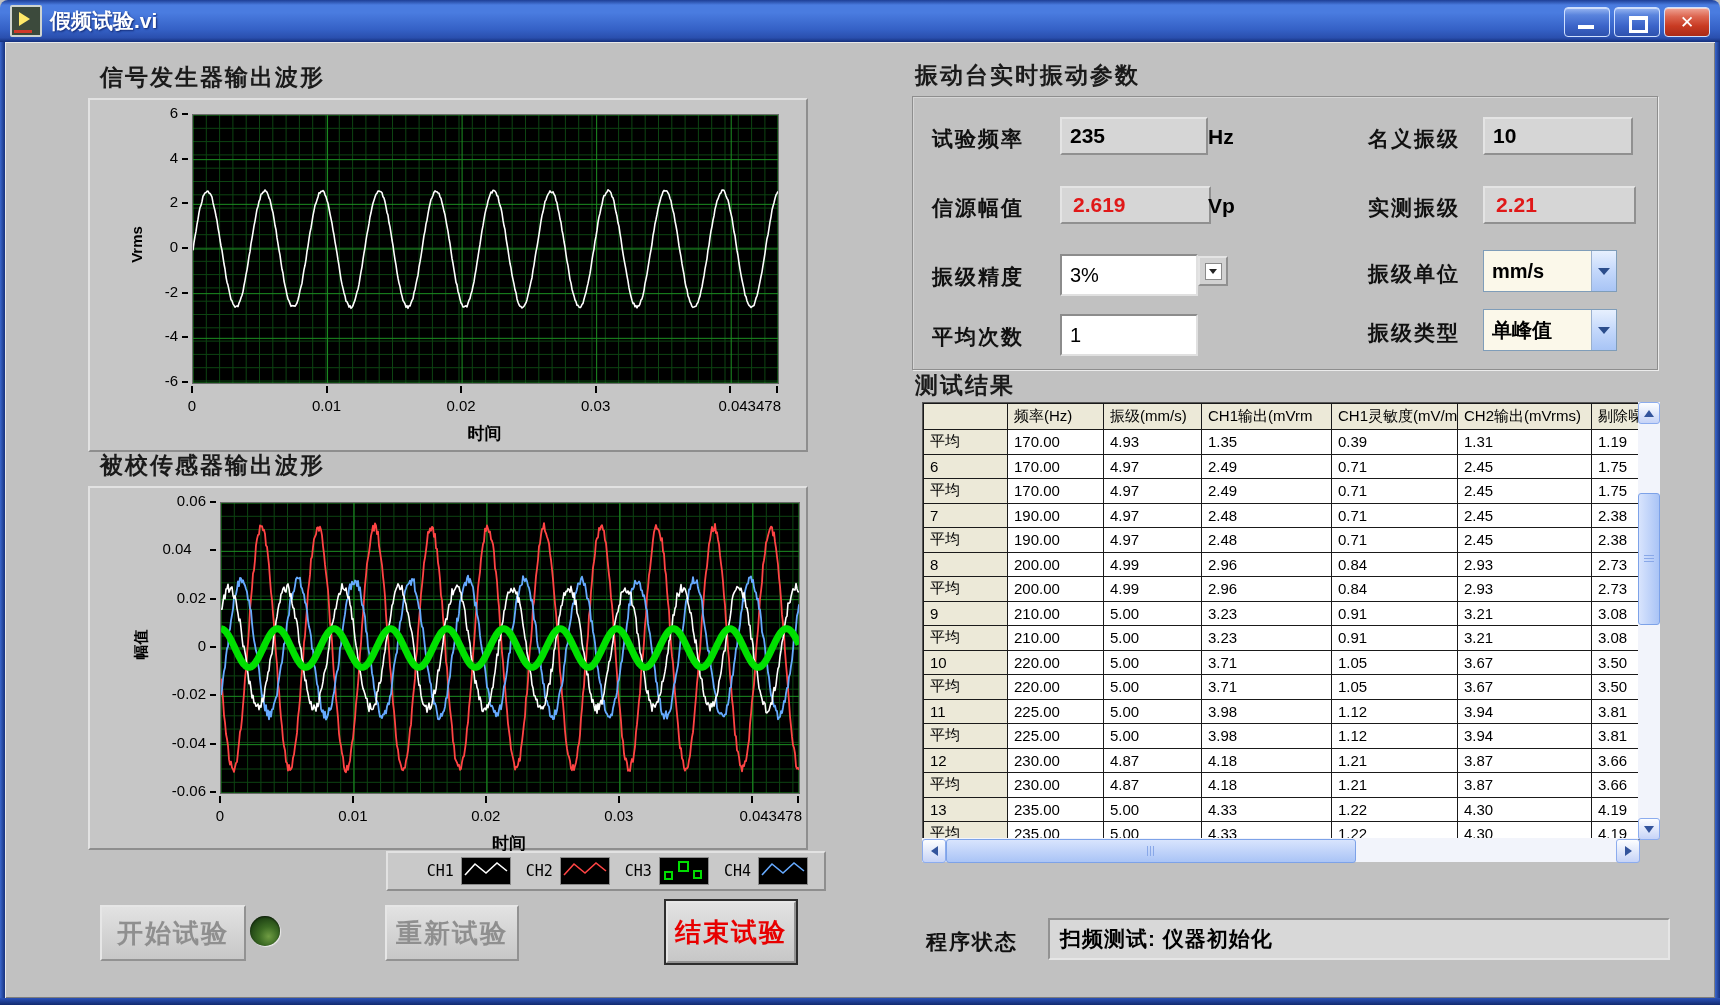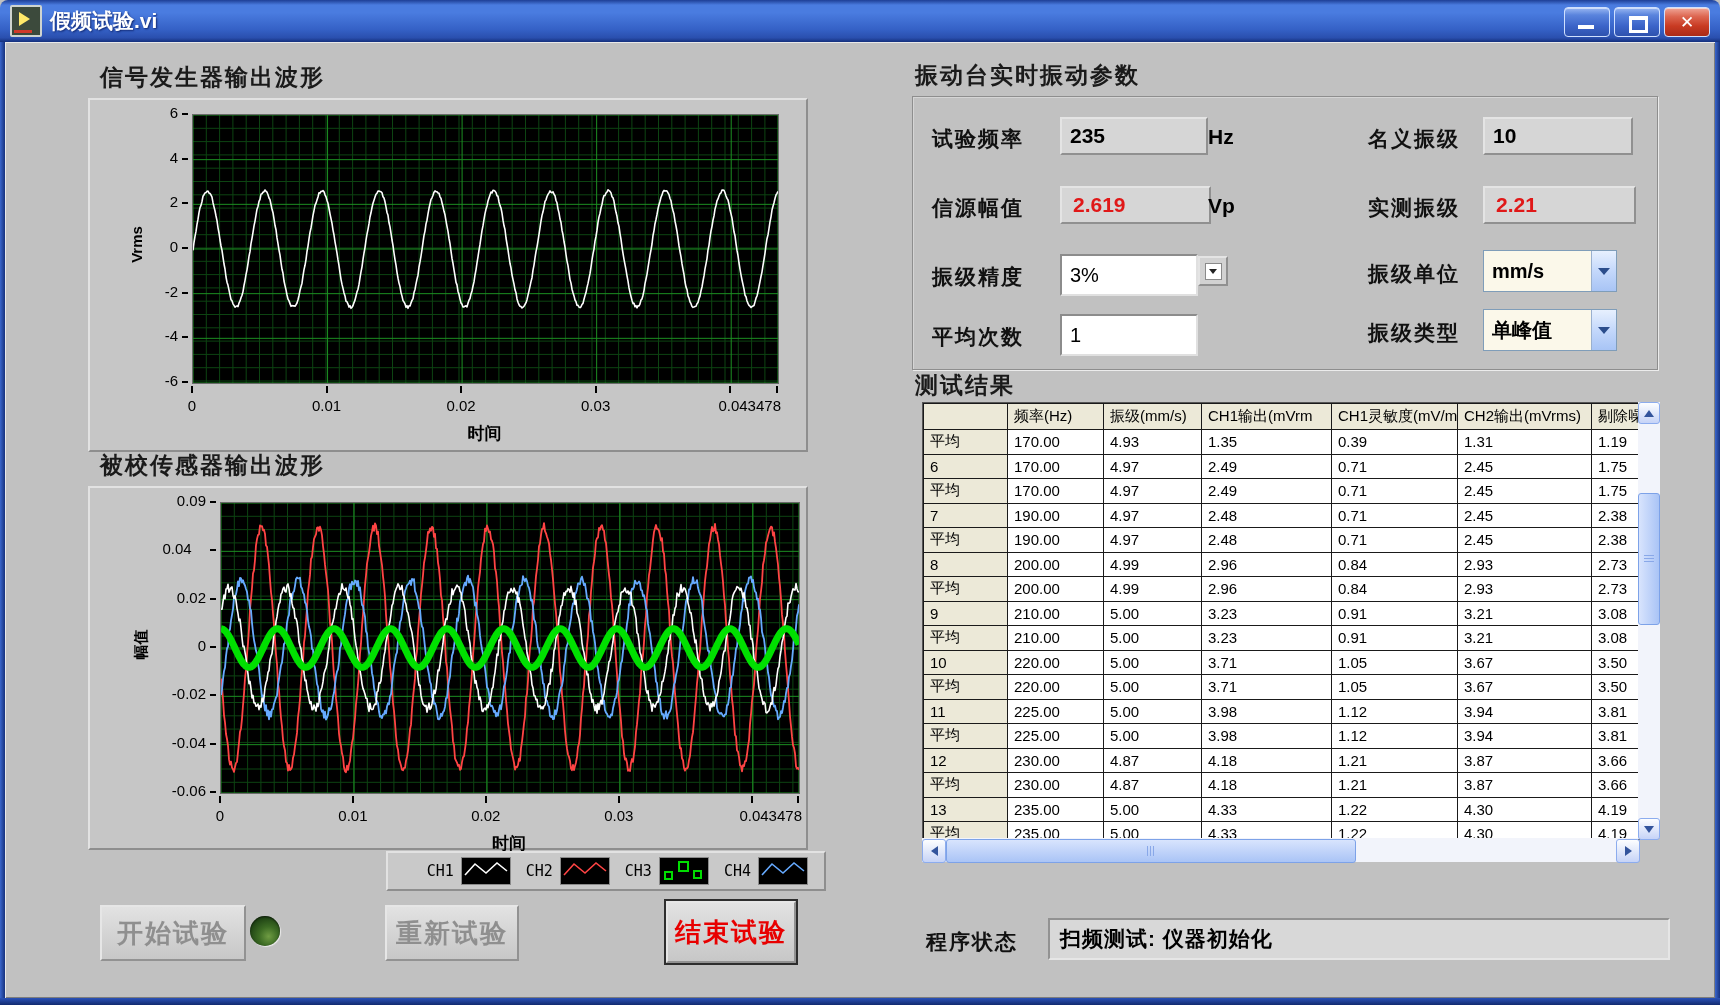--- a/index.html
+++ b/index.html
@@ -319,21 +319,21 @@
           <line x1="132.94079764478587" y1="0" x2="132.94079764478587" y2="290" stroke="#1c8f22" stroke-width="1"></line>
           <line x1="265.88159528957175" y1="0" x2="265.88159528957175" y2="290" stroke="#1c8f22" stroke-width="1"></line>
           <line x1="398.8223929343576" y1="0" x2="398.8223929343576" y2="290" stroke="#1c8f22" stroke-width="1"></line>
           <line x1="531.7631905791435" y1="0" x2="531.7631905791435" y2="290" stroke="#1c8f22" stroke-width="1"></line>
           <line x1="578" y1="0" x2="578" y2="290" stroke="#1c8f22" stroke-width="1"></line>
           <polyline points="0,175.5 1,183.7 2,196.3 3,212.1 4,219.5 5,231.0 6,236.0 7,242.9 8,256.4 9,261.5 10,258.7 11,264.6 12,266.3 13,268.9 14,264.0 15,260.0 16,258.9 17,249.2 18,239.5 19,228.7 20,225.7 21,215.6 22,202.2 23,190.6 24,175.3 25,166.8 26,150.9 27,140.1 28,126.0 29,106.5 30,95.7 31,85.1 32,70.5 33,67.4 34,57.0 35,42.3 36,36.1 37,32.1 38,31.4 39,22.5 40,23.4 41,23.1 42,27.3 43,26.7 44,30.9 45,42.4 46,43.7 47,53.0 48,62.2 49,76.5 50,89.5 51,96.9 52,110.2 53,122.1 54,138.4 55,151.1 56,161.3 57,180.3 58,187.1 59,202.6 60,215.0 61,223.7 62,236.6 63,243.3 64,247.2 65,258.9 66,260.0 67,267.6 68,261.9 69,267.2 70,266.2 71,264.1 72,254.8 73,251.6 74,243.4 75,237.1 76,229.9 77,214.4 78,206.5 79,196.0 80,178.9 81,168.6 82,158.6 83,139.6 84,132.8 85,118.0 86,105.3 87,88.6 88,80.8 89,71.9 90,56.0 91,53.9 92,44.2 93,36.0 94,33.7 95,31.4 96,24.8 97,24.3 98,27.9 99,23.7 100,26.8 101,32.3 102,43.0 103,50.8 104,61.7 105,70.1 106,78.5 107,87.0 108,102.2 109,119.9 110,126.9 111,138.5 112,157.6 113,172.6 114,179.8 115,195.4 116,204.4 117,214.8 118,230.3 119,238.4 120,243.1 121,250.5 122,253.9 123,264.3 124,268.4 125,269.2 126,262.6 127,266.9 128,261.3 129,257.7 130,247.3 131,239.6 132,235.5 133,224.5 134,215.2 135,201.0 136,191.9 137,181.2 138,167.1 139,150.6 140,140.2 141,123.0 142,111.7 143,96.7 144,82.4 145,72.7 146,60.6 147,55.2 148,49.5 149,41.8 150,32.9 151,28.5 152,22.7 153,27.8 154,20.4 155,22.7 156,31.1 157,28.6 158,42.6 159,48.7 160,55.6 161,62.2 162,73.3 163,82.0 164,93.5 165,111.6 166,125.0 167,134.2 168,147.0 169,163.1 170,172.1 171,184.7 172,200.0 173,207.9 174,219.7 175,233.5 176,243.1 177,246.8 178,256.3 179,259.1 180,262.6 181,266.8 182,267.3 183,264.9 184,264.8 185,257.8 186,253.9 187,247.6 188,237.4 189,226.3 190,221.9 191,205.4 192,194.4 193,185.2 194,175.4 195,154.8 196,148.0 197,129.1 198,117.2 199,105.5 200,91.1 201,82.3 202,72.2 203,60.0 204,54.6 205,47.3 206,39.1 207,28.8 208,29.7 209,25.5 210,27.7 211,23.8 212,24.6 213,33.8 214,30.9 215,45.2 216,45.9 217,59.6 218,65.5 219,76.4 220,92.6 221,97.4 222,113.9 223,124.6 224,139.5 225,158.4 226,164.4 227,180.8 228,194.7 229,206.1 230,214.4 231,223.0 232,238.4 233,242.2 234,255.5 235,257.6 236,259.6 237,262.9 238,261.8 239,266.8 240,265.8 241,259.1 242,254.4 243,253.1 244,246.2 245,238.8 246,225.4 247,219.7 248,204.5 249,195.1 250,182.7 251,169.8 252,151.7 253,140.6 254,126.2 255,110.3 256,100.3 257,84.9 258,76.7 259,69.1 260,55.8 261,48.0 262,41.1 263,38.6 264,25.6 265,28.0 266,22.4 267,25.7 268,29.3 269,28.5 270,36.2 271,38.0 272,41.2 273,49.0 274,65.3 275,69.1 276,78.5 277,94.4 278,103.9 279,120.9 280,133.1 281,149.7 282,158.8 283,173.8 284,183.7 285,197.0 286,207.4 287,220.6 288,227.9 289,235.6 290,246.3 291,250.8 292,254.9 293,259.7 294,266.6 295,263.9 296,264.1 297,261.9 298,255.6 299,257.8 300,245.1 301,238.6 302,229.8 303,220.5 304,213.3 305,195.0 306,190.7 307,177.2 308,157.4 309,145.1 310,137.5 311,124.0 312,103.6 313,98.8 314,86.1 315,73.1 316,65.7 317,57.0 318,43.4 319,40.5 320,31.8 321,25.8 322,25.8 323,20.1 324,28.2 325,30.3 326,33.8 327,36.7 328,40.4 329,50.4 330,57.0 331,66.1 332,76.4 333,89.1 334,100.8 335,109.9 336,122.5 337,135.8 338,150.1 339,168.5 340,175.8 341,191.6 342,200.2 343,212.3 344,227.6 345,237.9 346,245.7 347,251.5 348,253.9 349,257.9 350,265.6 351,267.2 352,262.0 353,267.1 354,262.9 355,259.4 356,253.9 357,244.0 358,240.6 359,231.6 360,214.9 361,205.3 362,190.3 363,183.1 364,165.7 365,159.1 366,142.8 367,132.6 368,112.4 369,106.3 370,88.5 371,78.3 372,64.6 373,58.7 374,50.9 375,38.0 376,35.3 377,34.5 378,25.0 379,26.8 380,23.3 381,22.1 382,26.8 383,27.6 384,37.3 385,39.8 386,51.1 387,61.9 388,71.6 389,79.7 390,94.4 391,102.0 392,114.2 393,130.2 394,141.0 395,157.4 396,171.3 397,187.8 398,198.5 399,206.5 400,218.4 401,233.6 402,237.9 403,250.5 404,256.7 405,255.5 406,259.8 407,267.8 408,266.5 409,268.1 410,260.0 411,256.0 412,258.9 413,250.6 414,243.5 415,229.0 416,221.2 417,209.9 418,197.9 419,190.4 420,171.7 421,158.5 422,152.1 423,139.1 424,122.3 425,112.8 426,92.9 427,84.6 428,72.1 429,66.3 430,56.5 431,47.1 432,36.9 433,29.1 434,25.4 435,22.0 436,26.1 437,26.1 438,27.7 439,32.2 440,37.6 441,35.2 442,48.4 443,50.7 444,66.6 445,71.7 446,88.0 447,99.3 448,107.5 449,127.3 450,141.1 451,153.4 452,160.0 453,174.6 454,190.2 455,200.2 456,211.1 457,221.3 458,234.6 459,245.3 460,245.2 461,255.4 462,257.2 463,265.0 464,267.6 465,265.4 466,265.5 467,263.9 468,257.1 469,252.8 470,242.1 471,234.1 472,229.2 473,217.7 474,205.2 475,194.1 476,180.3 477,171.1 478,154.3 479,147.7 480,132.5 481,114.5 482,106.7 483,91.3 484,78.1 485,69.3 486,63.6 487,52.4 488,41.0 489,37.1 490,30.0 491,24.0 492,28.3 493,27.4 494,20.9 495,30.1 496,29.3 497,36.7 498,41.2 499,52.2 500,60.6 501,68.0 502,78.8 503,93.0 504,102.2 505,118.9 506,129.2 507,146.4 508,156.0 509,171.9 510,182.3 511,196.1 512,204.2 513,218.3 514,232.0 515,233.6 516,247.5 517,248.6 518,253.9 519,262.3 520,263.0 521,268.3 522,262.2 523,263.1 524,258.2 525,258.0 526,251.5 527,243.4 528,237.5 529,221.1 530,211.2 531,198.4 532,190.0 533,181.6 534,167.7 535,149.0 536,137.0 537,127.0 538,111.9 539,96.0 540,88.0 541,79.4 542,61.8 543,57.2 544,50.4 545,39.6 546,37.3 547,32.7 548,29.1 549,25.8 550,23.6 551,24.2 552,32.5 553,29.4 554,38.9 555,45.2 556,53.6 557,61.5 558,74.3 559,83.1 560,96.1 561,111.9 562,120.3 563,131.1 564,148.6 565,161.1 566,172.6 567,185.5 568,198.5 569,213.4 570,223.0 571,233.7 572,242.1 573,244.7 574,250.5 575,263.3 576,265.7 577,264.8 578,267.0" fill="none" stroke="#ff4444" stroke-width="1.8" stroke-linejoin="round"></polyline>
           <polyline points="0,192.0 1,186.4 2,175.8 3,168.2 4,164.6 5,153.1 6,145.5 7,143.5 8,128.8 9,126.1 10,117.3 11,111.9 12,106.1 13,94.5 14,93.2 15,91.3 16,86.3 17,78.4 18,83.2 19,74.8 20,75.3 21,79.5 22,77.3 23,80.5 24,82.5 25,86.0 26,88.8 27,97.0 28,97.2 29,105.3 30,107.4 31,119.9 32,129.5 33,137.1 34,142.0 35,147.8 36,150.8 37,160.6 38,165.8 39,176.5 40,184.8 41,193.8 42,192.5 43,200.2 44,207.6 45,202.2 46,212.5 47,207.3 48,216.3 49,208.4 50,213.5 51,206.4 52,206.2 53,200.7 54,197.7 55,194.5 56,192.7 57,182.0 58,176.0 59,168.8 60,162.2 61,159.6 62,150.3 63,140.8 64,139.9 65,130.8 66,119.8 67,114.5 68,111.9 69,97.8 70,93.1 71,95.8 72,89.3 73,88.3 74,82.8 75,75.9 76,74.4 77,75.3 78,75.4 79,74.6 80,83.8 81,85.4 82,89.8 83,91.3 84,99.4 85,100.9 86,107.8 87,117.6 88,123.8 89,127.6 90,133.2 91,146.0 92,146.8 93,161.8 94,164.8 95,172.2 96,181.0 97,183.7 98,196.2 99,194.3 100,206.0 101,208.8 102,207.3 103,214.8 104,208.6 105,216.6 106,214.7 107,211.6 108,204.9 109,207.0 110,205.8 111,201.3 112,193.6 113,189.8 114,181.8 115,173.4 116,168.6 117,166.4 118,159.2 119,144.9 120,142.6 121,131.9 122,124.0 123,117.2 124,111.2 125,102.5 126,96.9 127,96.1 128,85.3 129,81.2 130,86.3 131,78.7 132,81.2 133,81.4 134,77.5 135,78.1 136,83.2 137,77.9 138,87.3 139,84.4 140,94.0 141,102.0 142,103.0 143,108.9 144,113.9 145,128.2 146,130.7 147,144.2 148,149.5 149,156.7 150,159.3 151,170.2 152,174.5 153,184.6 154,190.2 155,196.8 156,198.3 157,200.2 158,208.5 159,213.9 160,212.9 161,215.1 162,211.5 163,211.4 164,207.7 165,210.5 166,203.6 167,200.2 168,201.3 169,193.1 170,191.4 171,181.5 172,171.1 173,162.5 174,157.6 175,151.8 176,149.3 177,137.3 178,129.3 179,119.2 180,117.0 181,110.8 182,102.2 183,94.2 184,88.0 185,85.5 186,82.3 187,81.3 188,80.1 189,77.7 190,82.0 191,75.8 192,77.5 193,76.1 194,88.2 195,90.7 196,94.1 197,99.1 198,105.3 199,106.2 200,118.1 201,123.5 202,125.1 203,134.8 204,144.2 205,153.1 206,161.8 207,166.5 208,171.7 209,178.9 210,181.1 211,194.5 212,191.9 213,200.8 214,200.2 215,203.1 216,209.7 217,216.2 218,216.4 219,215.0 220,210.6 221,213.0 222,209.1 223,207.9 224,203.7 225,195.1 226,194.8 227,183.8 228,177.7 229,173.5 230,161.0 231,152.5 232,149.6 233,143.7 234,135.9 235,131.0 236,115.3 237,117.8 238,110.4 239,98.0 240,95.8 241,91.7 242,86.4 243,82.0 244,79.6 245,82.4 246,75.4 247,72.6 248,79.7 249,75.9 250,79.1 251,81.8 252,84.0 253,92.3 254,102.7 255,99.7 256,111.1 257,115.2 258,120.8 259,132.7 260,140.4 261,146.5 262,151.3 263,158.5 264,165.1 265,173.5 266,184.2 267,185.7 268,190.5 269,201.1 270,203.2 271,202.7 272,205.0 273,209.1 274,207.7 275,213.4 276,210.0 277,212.7 278,206.6 279,202.2 280,206.3 281,199.8 282,192.5 283,183.2 284,180.6 285,174.9 286,167.9 287,157.9 288,150.7 289,149.6 290,133.9 291,126.9 292,123.9 293,119.0 294,109.9 295,100.2 296,93.6 297,94.6 298,89.5 299,83.0 300,82.4 301,81.6 302,73.2 303,76.4 304,78.3 305,75.7 306,78.3 307,82.8 308,84.9 309,89.7 310,97.6 311,96.7 312,104.0 313,116.4 314,118.3 315,122.7 316,137.4 317,144.4 318,145.1 319,152.9 320,165.4 321,170.9 322,180.4 323,181.1 324,194.5 325,197.1 326,197.9 327,202.2 328,203.5 329,212.9 330,214.0 331,212.7 332,216.2 333,215.8 334,207.1 335,211.2 336,207.3 337,200.0 338,192.5 339,187.7 340,184.4 341,182.7 342,177.1 343,163.1 344,158.3 345,146.4 346,142.4 347,140.3 348,126.2 349,120.8 350,115.2 351,105.5 352,100.4 353,100.5 354,91.4 355,89.7 356,86.1 357,80.4 358,80.4 359,81.2 360,75.6 361,73.6 362,77.9 363,82.2 364,80.7 365,87.4 366,95.4 367,95.8 368,98.6 369,105.4 370,118.4 371,118.0 372,128.9 373,133.0 374,140.1 375,151.3 376,162.2 377,166.0 378,174.5 379,179.5 380,182.1 381,193.6 382,200.7 383,197.6 384,207.2 385,209.6 386,210.8 387,213.5 388,213.4 389,214.6 390,211.4 391,212.4 392,205.3 393,201.0 394,195.7 395,194.9 396,189.2 397,178.8 398,176.6 399,169.4 400,160.2 401,158.1 402,148.3 403,141.1 404,129.9 405,129.8 406,120.7 407,115.1 408,101.1 409,102.1 410,89.3 411,85.6 412,86.1 413,83.9 414,77.6 415,79.9 416,81.0 417,79.9 418,78.5 419,80.2 420,87.1 421,87.3 422,93.1 423,92.1 424,97.2 425,104.9 426,107.3 427,120.9 428,126.6 429,131.0 430,140.0 431,147.7 432,154.2 433,160.5 434,167.2 435,178.6 436,180.0 437,192.0 438,196.2 439,195.8 440,207.6 441,211.5 442,210.9 443,215.8 444,212.4 445,208.2 446,215.7 447,212.0 448,209.7 449,208.2 450,205.3 451,196.9 452,189.6 453,181.5 454,179.1 455,172.2 456,167.6 457,162.3 458,152.8 459,142.9 460,132.0 461,131.4 462,125.2 463,117.8 464,107.3 465,98.3 466,95.6 467,96.4 468,86.3 469,86.4 470,81.3 471,80.8 472,74.1 473,80.4 474,79.8 475,79.6 476,77.1 477,84.8 478,88.6 479,91.1 480,93.4 481,97.7 482,111.6 483,118.8 484,125.1 485,130.9 486,139.8 487,147.9 488,147.8 489,157.5 490,164.7 491,170.7 492,177.4 493,184.9 494,189.3 495,192.9 496,205.1 497,208.6 498,209.8 499,210.8 500,209.8 501,211.1 502,212.9 503,213.6 504,211.3 505,211.3 506,202.1 507,201.9 508,195.2 509,184.9 510,184.1 511,173.4 512,172.2 513,161.3 514,155.5 515,145.6 516,143.7 517,132.9 518,128.0 519,121.7 520,110.2 521,105.9 522,95.6 523,97.8 524,88.4 525,84.5 526,81.0 527,80.7 528,74.7 529,74.5 530,73.5 531,79.1 532,76.9 533,84.3 534,88.6 535,89.4 536,96.7 537,95.8 538,106.1 539,106.3 540,115.0 541,128.8 542,132.9 543,136.0 544,144.3 545,159.2 546,159.2 547,169.5 548,174.3 549,184.2 550,192.3 551,194.0 552,199.2 553,203.5 554,202.6 555,207.4 556,208.1 557,216.3 558,214.5 559,213.9 560,208.1 561,210.0 562,204.5 563,197.9 564,199.0 565,190.4 566,184.8 567,184.6 568,173.5 569,171.0 570,162.8 571,157.3 572,146.7 573,134.4 574,134.7 575,123.9 576,112.7 577,109.3 578,101.3" fill="none" stroke="#66aaff" stroke-width="1.8" stroke-linejoin="round"></polyline>
           <polyline points="0,106.3 1,106.2 2,98.6 3,92.1 4,95.8 5,86.0 6,85.7 7,81.2 8,89.3 9,86.7 10,84.6 11,83.9 12,92.5 13,95.2 14,92.6 15,97.3 16,105.3 17,110.7 18,117.8 19,116.1 20,124.8 21,134.9 22,143.7 23,143.2 24,149.1 25,154.9 26,164.6 27,171.1 28,180.7 29,178.4 30,185.9 31,194.9 32,192.4 33,200.0 34,199.9 35,203.2 36,202.6 37,201.0 38,206.6 39,202.5 40,204.1 41,195.0 42,198.8 43,194.6 44,184.7 45,179.8 46,176.9 47,169.3 48,167.5 49,157.0 50,153.1 51,150.6 52,141.5 53,128.1 54,129.2 55,118.4 56,113.9 57,106.5 58,101.1 59,99.4 60,91.1 61,89.7 62,85.7 63,84.2 64,88.4 65,89.0 66,82.5 67,80.9 68,85.7 69,93.5 70,90.7 71,100.4 72,104.8 73,105.4 74,115.3 75,115.2 76,118.8 77,126.5 78,138.7 79,142.9 80,145.9 81,155.6 82,159.9 83,169.9 84,177.6 85,177.1 86,186.2 87,190.5 88,196.0 89,200.5 90,198.7 91,206.7 92,206.4 93,202.0 94,205.1 95,208.1 96,200.3 97,203.6 98,199.2 99,190.0 100,187.1 101,184.2 102,178.9 103,170.6 104,167.4 105,165.0 106,160.3 107,150.7 108,144.4 109,132.4 110,130.3 111,121.5 112,118.5 113,114.2 114,106.2 115,106.0 116,99.2 117,94.3 118,90.5 119,91.3 120,87.9 121,80.7 122,85.7 123,86.5 124,87.3 125,85.1 126,91.1 127,94.7 128,93.5 129,101.4 130,104.6 131,116.2 132,115.6 133,126.3 134,135.7 135,142.4 136,147.2 137,156.1 138,160.4 139,167.4 140,172.9 141,180.8 142,185.6 143,187.9 144,191.3 145,195.3 146,195.5 147,203.7 148,208.4 149,200.2 150,205.9 151,206.6 152,206.3 153,202.6 154,201.0 155,201.4 156,189.0 157,188.0 158,179.9 159,180.2 160,177.6 161,167.1 162,161.9 163,152.8 164,148.2 165,138.9 166,133.9 167,129.0 168,122.5 169,118.3 170,110.9 171,102.4 172,100.5 173,94.0 174,88.9 175,86.3 176,83.7 177,80.8 178,82.7 179,86.5 180,86.0 181,82.5 182,91.7 183,93.2 184,98.5 185,101.3 186,108.2 187,109.9 188,114.9 189,122.5 190,126.0 191,129.9 192,136.9 193,145.0 194,155.1 195,164.4 196,164.1 197,175.2 198,182.5 199,182.2 200,192.4 201,197.2 202,201.0 203,202.1 204,203.1 205,202.3 206,209.2 207,204.5 208,200.1 209,206.4 210,205.0 211,200.7 212,194.7 213,187.1 214,190.5 215,186.1 216,176.7 217,167.0 218,167.7 219,161.8 220,153.7 221,147.1 222,140.2 223,128.4 224,120.4 225,115.7 226,116.3 227,108.2 228,101.6 229,101.2 230,98.5 231,85.8 232,91.6 233,87.7 234,86.2 235,84.1 236,82.1 237,83.7 238,83.9 239,88.5 240,89.5 241,98.1 242,98.7 243,102.9 244,107.7 245,119.0 246,127.2 247,127.6 248,135.2 249,140.5 250,151.9 251,159.2 252,165.2 253,170.1 254,180.1 255,177.7 256,184.4 257,186.7 258,196.6 259,194.0 260,198.7 261,207.8 262,208.5 263,205.7 264,205.1 265,206.9 266,201.9 267,204.7 268,199.5 269,198.6 270,192.7 271,185.8 272,184.3 273,174.9 274,169.3 275,161.0 276,151.1 277,152.3 278,137.1 279,137.5 280,130.3 281,121.8 282,118.0 283,107.8 284,106.2 285,98.7 286,93.5 287,89.1 288,89.8 289,89.1 290,85.6 291,87.8 292,89.4 293,85.1 294,87.5 295,90.7 296,89.0 297,99.2 298,94.8 299,101.8 300,106.0 301,113.6 302,122.0 303,127.9 304,135.4 305,138.9 306,149.7 307,154.0 308,160.1 309,167.2 310,171.7 311,181.8 312,185.1 313,192.7 314,192.9 315,196.8 316,196.4 317,204.0 318,203.7 319,202.4 320,205.7 321,203.8 322,205.8 323,202.8 324,202.0 325,195.0 326,192.1 327,183.0 328,180.5 329,181.1 330,166.4 331,168.4 332,161.2 333,147.6 334,145.0 335,135.0 336,131.8 337,127.7 338,114.8 339,111.5 340,103.2 341,102.4 342,95.8 343,89.7 344,92.2 345,88.3 346,88.4 347,85.7 348,86.5 349,89.2 350,83.4 351,88.9 352,94.2 353,89.8 354,101.4 355,97.4 356,109.8 357,112.6 358,116.0 359,121.8 360,129.0 361,139.8 362,146.1 363,149.6 364,156.7 365,162.8 366,171.9 367,171.0 368,183.6 369,189.3 370,191.4 371,199.3 372,196.7 373,203.0 374,207.7 375,201.8 376,210.1 377,200.6 378,206.4 379,200.5 380,197.3 381,201.1 382,194.1 383,190.8 384,182.7 385,176.4 386,170.7 387,166.7 388,158.7 389,157.4 390,152.2 391,144.3 392,138.5 393,126.0 394,119.6 395,114.3 396,110.3 397,108.7 398,102.7 399,101.3 400,89.9 401,88.9 402,88.7 403,87.3 404,85.0 405,89.0 406,89.8 407,87.9 408,91.3 409,89.0 410,89.8 411,102.1 412,103.2 413,104.9 414,110.2 415,115.5 416,130.0 417,131.0 418,138.4 419,149.5 420,152.0 421,157.9 422,164.5 423,169.0 424,176.6 425,186.2 426,190.0 427,187.8 428,197.2 429,197.1 430,201.1 431,208.1 432,200.8 433,202.4 434,204.2 435,201.3 436,198.9 437,199.1 438,192.8 439,192.3 440,188.9 441,178.6 442,178.5 443,173.8 444,168.7 445,162.7 446,153.2 447,149.7 448,138.0 449,136.4 450,125.2 451,124.3 452,111.9 453,112.4 454,105.4 455,103.3 456,90.0 457,91.4 458,93.4 459,88.4 460,81.6 461,89.2 462,87.5 463,84.9 464,85.8 465,88.9 466,92.9 467,100.1 468,103.9 469,109.6 470,109.7 471,116.9 472,127.0 473,132.2 474,139.6 475,137.1 476,148.0 477,156.4 478,157.9 479,172.9 480,175.4 481,176.1 482,186.9 483,193.3 484,193.5 485,199.9 486,201.7 487,199.5 488,201.5 489,207.8 490,200.6 491,203.8 492,198.7 493,203.2 494,198.7 495,194.0 496,192.6 497,188.0 498,178.1 499,174.6 500,170.0 501,162.0 502,152.2 503,148.1 504,147.9 505,137.2 506,129.2 507,126.8 508,120.8 509,115.7 510,108.2 511,97.2 512,92.4 513,89.9 514,88.1 515,86.6 516,83.6 517,84.3 518,85.1 519,87.2 520,85.1 521,89.4 522,94.6 523,89.6 524,96.2 525,104.4 526,105.0 527,110.5 528,121.8 529,122.5 530,136.2 531,135.6 532,141.8 533,155.8 534,159.8 535,161.4 536,166.4 537,176.5 538,185.2 539,187.7 540,192.3 541,196.0 542,201.4 543,198.9 544,200.4 545,209.5 546,209.9 547,208.5 548,207.6 549,203.7 550,199.8 551,201.2 552,191.2 553,184.6 554,187.4 555,181.8 556,172.7 557,165.7 558,163.5 559,153.7 560,147.4 561,139.4 562,135.5 563,129.9 564,120.8 565,114.7 566,113.1 567,100.0 568,100.3 569,99.5 570,93.8 571,89.5 572,85.7 573,86.8 574,87.0 575,80.5 576,85.9 577,88.7 578,88.9" fill="none" stroke="#ffffff" stroke-width="1.6" stroke-linejoin="round"></polyline>
           <polyline points="0,125.7 1,125.9 2,126.3 3,126.9 4,127.8 5,128.9 6,130.2 7,131.6 8,133.3 9,135.0 10,136.9 11,138.9 12,141.0 13,143.1 14,145.3 15,147.4 16,149.5 17,151.6 18,153.5 19,155.4 20,157.2 21,158.7 22,160.2 23,161.4 24,162.4 25,163.3 26,163.8 27,164.2 28,164.3 29,164.2 30,163.9 31,163.3 32,162.5 33,161.5 34,160.2 35,158.8 36,157.2 37,155.5 38,153.6 39,151.7 40,149.6 41,147.5 42,145.4 43,143.2 44,141.1 45,139.0 46,137.0 47,135.1 48,133.3 49,131.7 50,130.2 51,128.9 52,127.8 53,127.0 54,126.3 55,125.9 56,125.7 57,125.7 58,126.0 59,126.5 60,127.3 61,128.2 62,129.4 63,130.8 64,132.3 65,134.0 66,135.8 67,137.8 68,139.8 69,141.9 70,144.0 71,146.2 72,148.3 73,150.4 74,152.4 75,154.4 76,156.2 77,157.9 78,159.4 79,160.7 80,161.9 81,162.8 82,163.5 83,164.0 84,164.3 85,164.3 86,164.1 87,163.6 88,163.0 89,162.1 90,161.0 91,159.6 92,158.2 93,156.5 94,154.7 95,152.8 96,150.8 97,148.7 98,146.6 99,144.4 100,142.3 101,140.2 102,138.1 103,136.2 104,134.3 105,132.6 106,131.0 107,129.6 108,128.4 109,127.4 110,126.6 111,126.1 112,125.8 113,125.7 114,125.8 115,126.2 116,126.8 117,127.7 118,128.7 119,130.0 120,131.4 121,133.0 122,134.8 123,136.6 124,138.6 125,140.7 126,142.8 127,144.9 128,147.1 129,149.2 130,151.3 131,153.3 132,155.1 133,156.9 134,158.5 135,160.0 136,161.2 137,162.3 138,163.1 139,163.8 140,164.2 141,164.3 142,164.3 143,163.9 144,163.4 145,162.6 146,161.6 147,160.4 148,159.0 149,157.5 150,155.8 151,153.9 152,152.0 153,149.9 154,147.8 155,145.7 156,143.5 157,141.4 158,139.3 159,137.3 160,135.4 161,133.6 162,131.9 163,130.4 164,129.1 165,128.0 166,127.1 167,126.4 168,125.9 169,125.7 170,125.7 171,126.0 172,126.4 173,127.1 174,128.1 175,129.2 176,130.6 177,132.1 178,133.7 179,135.6 180,137.5 181,139.5 182,141.6 183,143.7 184,145.9 185,148.0 186,150.1 187,152.1 188,154.1 189,155.9 190,157.6 191,159.2 192,160.5 193,161.7 194,162.7 195,163.4 196,164.0 197,164.3 198,164.3 199,164.1 200,163.7 201,163.1 202,162.2 203,161.1 204,159.8 205,158.4 206,156.8 207,155.0 208,153.1 209,151.1 210,149.0 211,146.9 212,144.7 213,142.6 214,140.5 215,138.4 216,136.5 217,134.6 218,132.9 219,131.3 220,129.8 221,128.6 222,127.6 223,126.7 224,126.2 225,125.8 226,125.7 227,125.8 228,126.1 229,126.7 230,127.5 231,128.5 232,129.8 233,131.2 234,132.8 235,134.5 236,136.4 237,138.3 238,140.4 239,142.5 240,144.6 241,146.8 242,148.9 243,151.0 244,153.0 245,154.9 246,156.7 247,158.3 248,159.8 249,161.1 250,162.2 251,163.0 252,163.7 253,164.1 254,164.3 255,164.3 256,164.0 257,163.5 258,162.7 259,161.8 260,160.6 261,159.2 262,157.7 263,156.0 264,154.2 265,152.2 266,150.2 267,148.1 268,146.0 269,143.8 270,141.7 271,139.6 272,137.6 273,135.7 274,133.8 275,132.2 276,130.6 277,129.3 278,128.1 279,127.2 280,126.5 281,126.0 282,125.7 283,125.7 284,125.9 285,126.4 286,127.0 287,127.9 288,129.0 289,130.4 290,131.8 291,133.5 292,135.3 293,137.2 294,139.2 295,141.3 296,143.4 297,145.6 298,147.7 299,149.8 300,151.8 301,153.8 302,155.7 303,157.4 304,159.0 305,160.3 306,161.6 307,162.6 308,163.3 309,163.9 310,164.2 311,164.3 312,164.2 313,163.8 314,163.2 315,162.3 316,161.3 317,160.0 318,158.6 319,157.0 320,155.2 321,153.4 322,151.4 323,149.3 324,147.2 325,145.1 326,142.9 327,140.8 328,138.7 329,136.7 330,134.9 331,133.1 332,131.5 333,130.0 334,128.8 335,127.7 336,126.9 337,126.2 338,125.8 339,125.7 340,125.7 341,126.1 342,126.6 343,127.4 344,128.4 345,129.6 346,131.0 347,132.5 348,134.2 349,136.1 350,138.0 351,140.1 352,142.2 353,144.3 354,146.5 355,148.6 356,150.7 357,152.7 358,154.6 359,156.4 360,158.1 361,159.6 362,160.9 363,162.0 364,162.9 365,163.6 366,164.1 367,164.3 368,164.3 369,164.1 370,163.6 371,162.9 372,161.9 373,160.8 374,159.4 375,157.9 376,156.3 377,154.5 378,152.5 379,150.5 380,148.4 381,146.3 382,144.1 383,142.0 384,139.9 385,137.9 386,135.9 387,134.1 388,132.4 389,130.8 390,129.5 391,128.3 392,127.3 393,126.6 394,126.0 395,125.7 396,125.7 397,125.9 398,126.3 399,126.9 400,127.8 401,128.9 402,130.1 403,131.6 404,133.2 405,135.0 406,136.9 407,138.9 408,141.0 409,143.1 410,145.2 411,147.4 412,149.5 413,151.6 414,153.5 415,155.4 416,157.1 417,158.7 418,160.2 419,161.4 420,162.4 421,163.2 422,163.8 423,164.2 424,164.3 425,164.2 426,163.9 427,163.3 428,162.5 429,161.5 430,160.2 431,158.8 432,157.2 433,155.5 434,153.6 435,151.7 436,149.6 437,147.5 438,145.4 439,143.2 440,141.1 441,139.0 442,137.0 443,135.1 444,133.3 445,131.7 446,130.2 447,128.9 448,127.8 449,127.0 450,126.3 451,125.9 452,125.7 453,125.7 454,126.0 455,126.5 456,127.3 457,128.2 458,129.4 459,130.8 460,132.3 461,134.0 462,135.8 463,137.8 464,139.8 465,141.9 466,144.0 467,146.2 468,148.3 469,150.4 470,152.4 471,154.3 472,156.2 473,157.8 474,159.4 475,160.7 476,161.9 477,162.8 478,163.5 479,164.0 480,164.3 481,164.3 482,164.1 483,163.7 484,163.0 485,162.1 486,161.0 487,159.7 488,158.2 489,156.5 490,154.7 491,152.8 492,150.8 493,148.7 494,146.6 495,144.5 496,142.3 497,140.2 498,138.2 499,136.2 500,134.3 501,132.6 502,131.1 503,129.7 504,128.4 505,127.4 506,126.7 507,126.1 508,125.8 509,125.7 510,125.8 511,126.2 512,126.8 513,127.6 514,128.7 515,130.0 516,131.4 517,133.0 518,134.7 519,136.6 520,138.6 521,140.7 522,142.8 523,144.9 524,147.1 525,149.2 526,151.3 527,153.2 528,155.1 529,156.9 530,158.5 531,160.0 532,161.2 533,162.3 534,163.1 535,163.8 536,164.2 537,164.3 538,164.3 539,163.9 540,163.4 541,162.6 542,161.6 543,160.4 544,159.0 545,157.5 546,155.8 547,153.9 548,152.0 549,149.9 550,147.8 551,145.7 552,143.5 553,141.4 554,139.3 555,137.3 556,135.4 557,133.6 558,131.9 559,130.4 560,129.1 561,128.0 562,127.1 563,126.4 564,125.9 565,125.7 566,125.7 567,125.9 568,126.4 569,127.1 570,128.1 571,129.2 572,130.5 573,132.1 574,133.7 575,135.5 576,137.5 577,139.5 578,141.6" fill="none" stroke="#00e000" stroke-width="7" stroke-linejoin="round"></polyline>
         </svg></div>
-      <div class="ytick" style="left: 58px; top: 4px; width: 58px;">0.09</div>
+      <div class="ytick" style="left: 58px; top: 4px; width: 58px;">0.06</div>
       <div class="ytickmark" style="left: 120px; top: 13px;"></div>
       <div class="ytick" style="left: 58px; top: 52.3333px; width: 58px; text-align: center;">0.04</div>
       <div class="ytickmark" style="left: 120px; top: 61.3333px;"></div>
       <div class="ytick" style="left: 58px; top: 100.667px; width: 58px;">0.02</div>
       <div class="ytickmark" style="left: 120px; top: 109.667px;"></div>
       <div class="ytick" style="left: 58px; top: 149px; width: 58px;">0</div>
       <div class="ytickmark" style="left: 120px; top: 158px;"></div>
       <div class="ytick" style="left: 58px; top: 197.333px; width: 58px;">-0.02</div>
       <div class="ytickmark" style="left: 120px; top: 206.333px;"></div>
       <div class="ytick" style="left: 58px; top: 245.667px; width: 58px;">-0.04</div>

